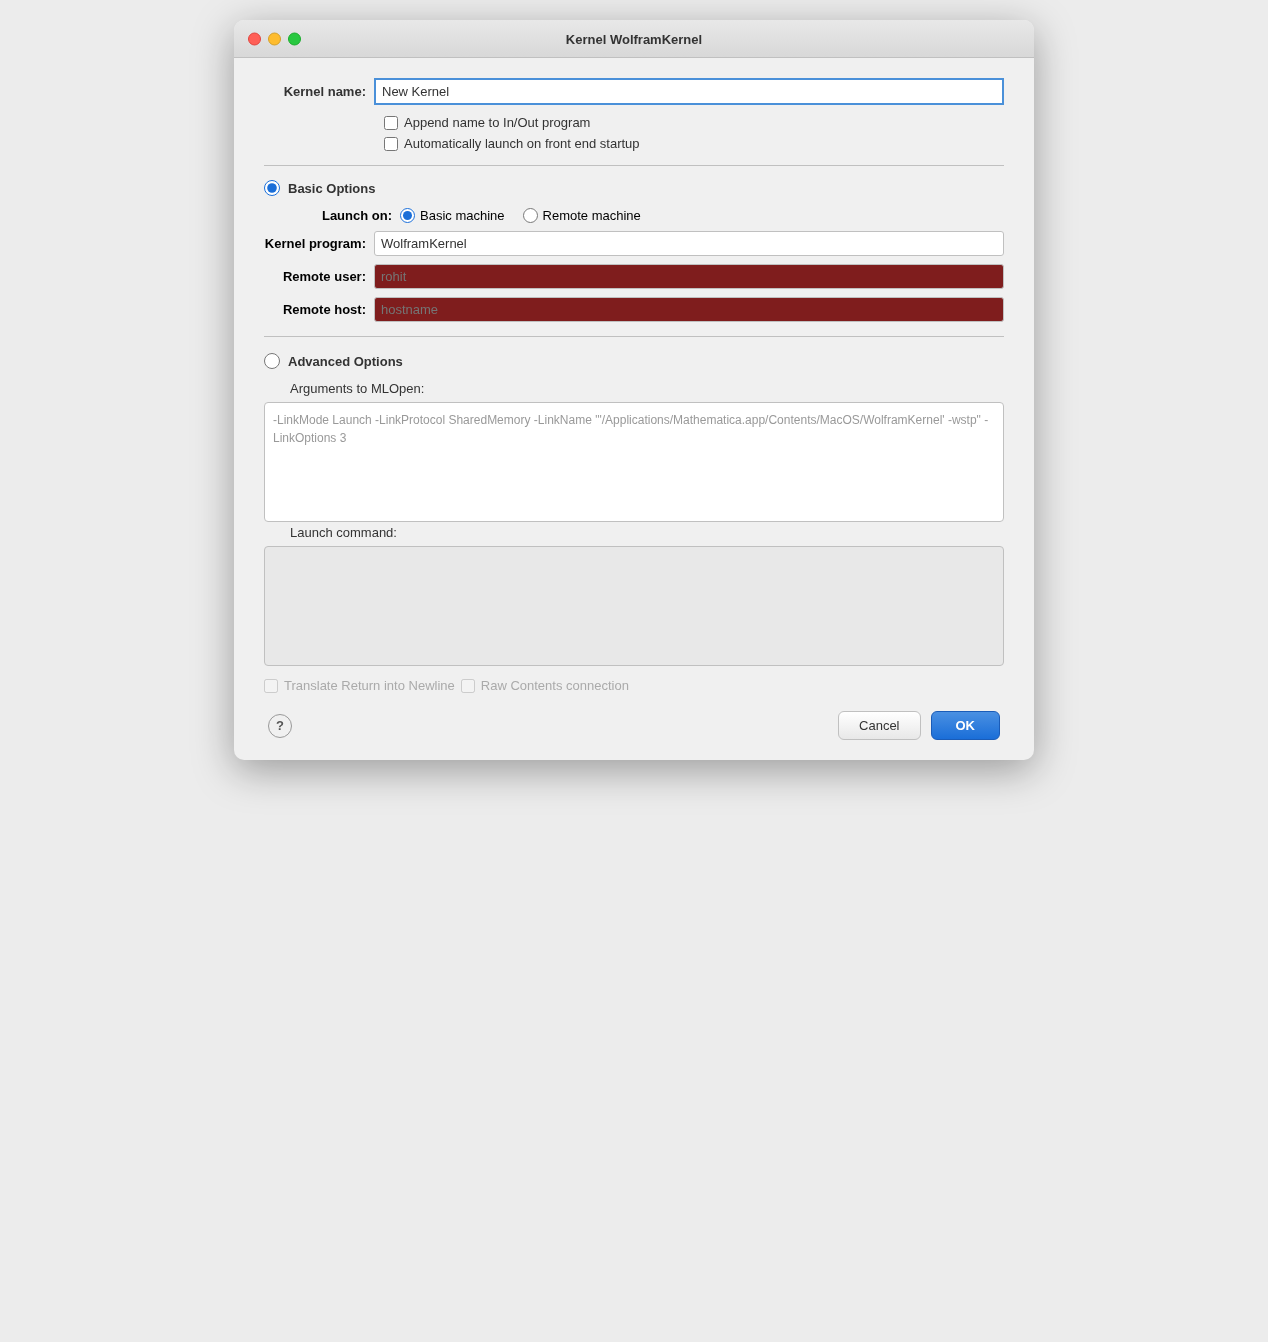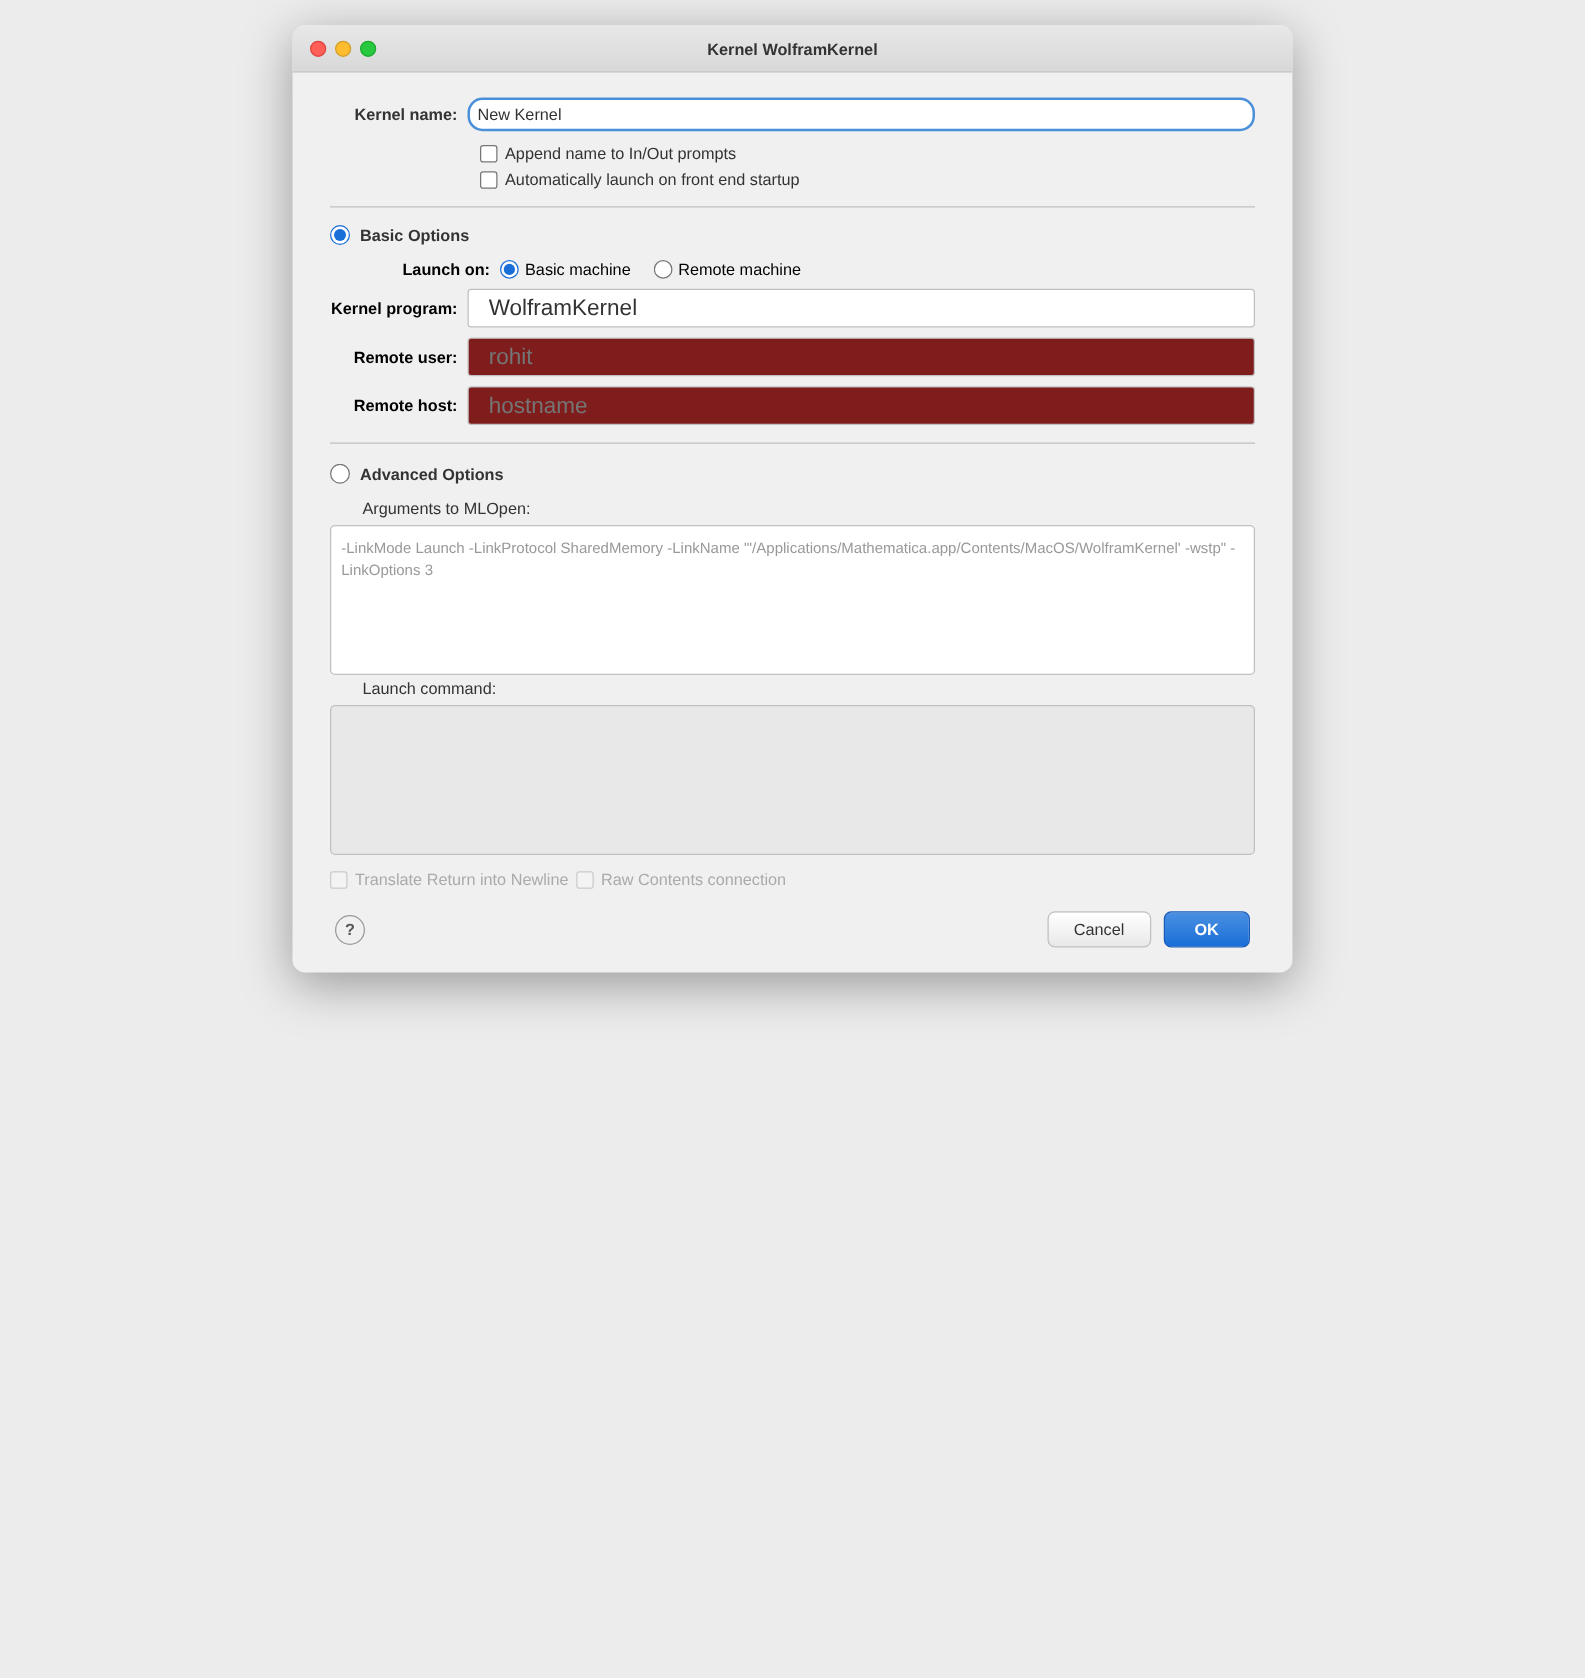--- a/index.html
+++ b/index.html
@@ -82,21 +82,21 @@
       padding-right: 8px;
       font-size: 13px;
       color: #333;
     }
 
     .kernel-name-input {
       flex: 1;
       padding: 4px 6px;
       font-size: 13px;
       border: 2px solid #4a90d9;
-      border-radius: 12px;
+      border-radius: 0;
       outline: none;
       background: white;
       color: #333;
     }
 
     
     .checkbox-row {
       display: flex;
       align-items: center;
       margin-left: 120px;
@@ -169,22 +169,22 @@
     }
 
     .radio-option input[type="radio"] {
       accent-color: #1a6ed8;
       width: 15px;
       height: 15px;
     }
 
     .text-input {
       flex: 1;
-      padding: 4px 16px;
-      font-size: 18px;
+      padding: 4px 6px;
+      font-size: 13px;
       border: 1px solid #c0c0c0;
       border-radius: 3px;
       background: white;
       color: #333;
     }
 
     .text-input.disabled-input {
       background: #7f1d1d;
       color: #aaa;
     }
@@ -341,21 +341,21 @@
 
   <div class="content">
 
     <div class="kernel-name-row">
       <span class="kernel-name-label label">Kernel name:</span>
       <input type="text" class="kernel-name-input" value="New Kernel" style="">
     </div>
 
     <div class="checkbox-row">
       <input type="checkbox" id="append-name" style="">
-      <label for="append-name">Append name to In/Out prompts</label>
+      <label for="append-name">Append name to In/Out program</label>
     </div>
     <div class="checkbox-row">
       <input type="checkbox" id="auto-launch" style="">
       <label for="auto-launch">Automatically launch on front end startup</label>
     </div>
 
     <hr class="divider">
 
     <div class="section-header">
       <input type="radio" name="options-section" id="basic-options-radio" checked="" style="">

